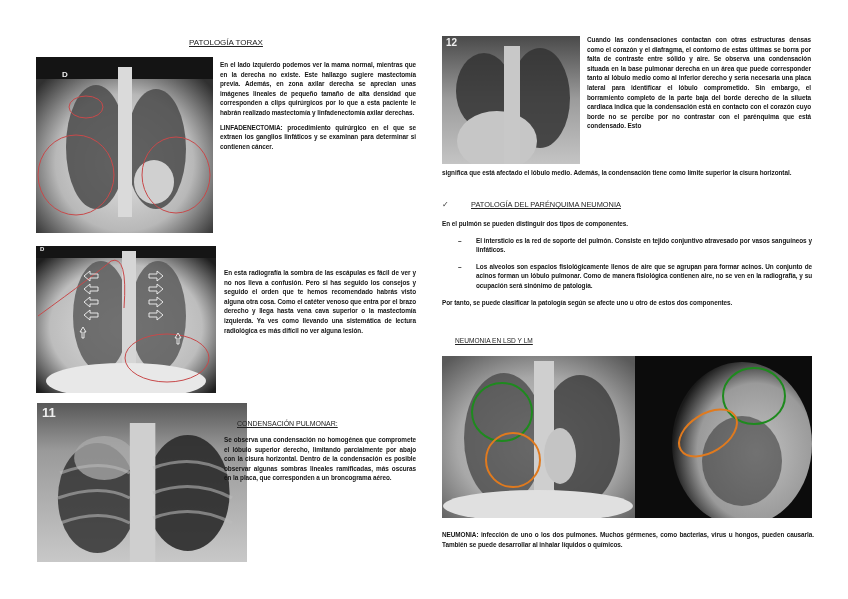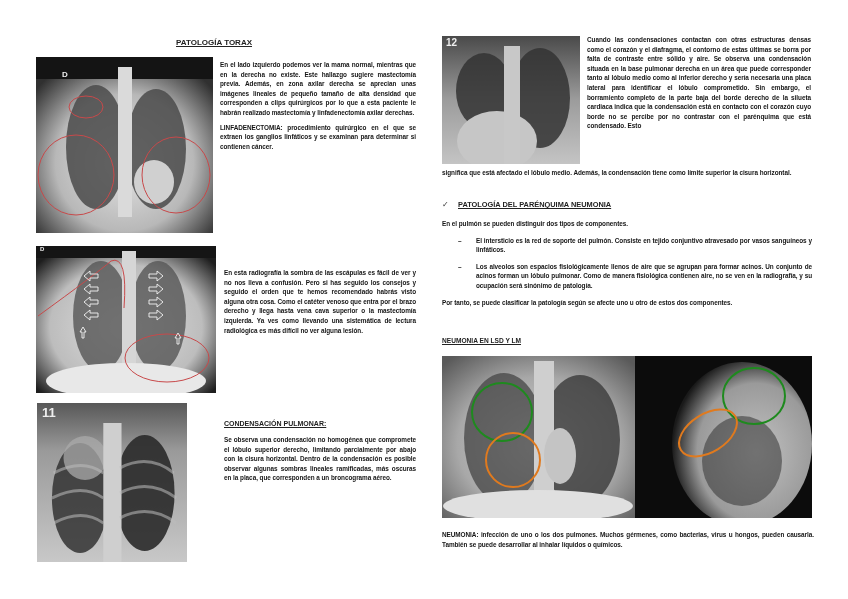--- a/index.html
+++ b/index.html
@@ -1,21 +1,21 @@
 <!DOCTYPE html>
 <html><head>
 <meta charset="utf-8">
 <style>
   html, body { margin:0; padding:0; }
   body { width:848px; height:599px; background:#ffffff; position:relative; overflow:hidden;
          font-family:"Liberation Sans", sans-serif; color:#111; }
   .abs { position:absolute; }
   .txt { font-size:6.4px; line-height:9.6px; text-align:justify; color:#151515; font-weight:bold; letter-spacing:-0.05px; }
   .txt p { margin:0 0 5px 0; }
-  .heading { font-size:8px; font-weight:bold; text-decoration:underline; color:#222; }
+  .heading { font-size:8px; font-weight:normal; text-decoration:underline; color:#222;margin-left:13px; }
   .xray { position:absolute; overflow:hidden; background:#14532d; }
   .xray svg { display:block; width:100%; height:100%; }
   .imgnum { position:absolute; color:#eee; font-weight:bold; font-size:13px; font-family:"Liberation Sans", sans-serif; }
   ul.dash { list-style:none; margin:0; padding:0; }
   ul.dash li { position:relative; padding-left:34px; margin-bottom:7px; }
   ul.dash li .bullet { position:absolute; left:16px; top:0; }
 </style>
 </head>
 <body>
 
@@ -78,21 +78,21 @@
         <path d="M141,98 v-6 h-2 l3,-5 3,5 h-2 v6z"></path>
     </g>
   </svg>
   <span class="imgnum" style="left:4px; top:0px; font-size:6px;">D</span>
 </div>
 
 <div class="abs txt" style="left:224px; top:268px; width:192px;">
   <p>En esta radiografía la sombra de las escápulas es fácil de ver y no nos lleva a confusión. Pero si has seguido los consejos y seguido el orden que te hemos recomendado habrás visto alguna otra cosa. Como el catéter venoso que entra por el brazo derecho y llega hasta vena cava superior o la mastectomía izquierda. Ya ves como llevando una sistemática de lectura radiológica es más difícil no ver alguna lesión.</p>
 </div>
 
-<div class="xray" style="left:37px; top:403px; width:150px; height:159px;">
+<div class="xray" style="left:37px; top:403px; width:210px; height:159px;">
   <svg viewBox="0 0 181 159" preserveAspectRatio="none">
     <defs>
       <linearGradient id="g3" x1="0" y1="0" x2="0" y2="1">
         <stop offset="0" stop-color="#585858"></stop>
           <stop offset="0.3" stop-color="#9a9a9a"></stop>
           <stop offset="1" stop-color="#c8c8c8"></stop>
       </linearGradient>
     </defs>
     <rect width="181" height="159" fill="url(#g3)"></rect>
     <ellipse cx="52" cy="95" rx="34" ry="55" fill="#333" opacity="0.85"></ellipse>

